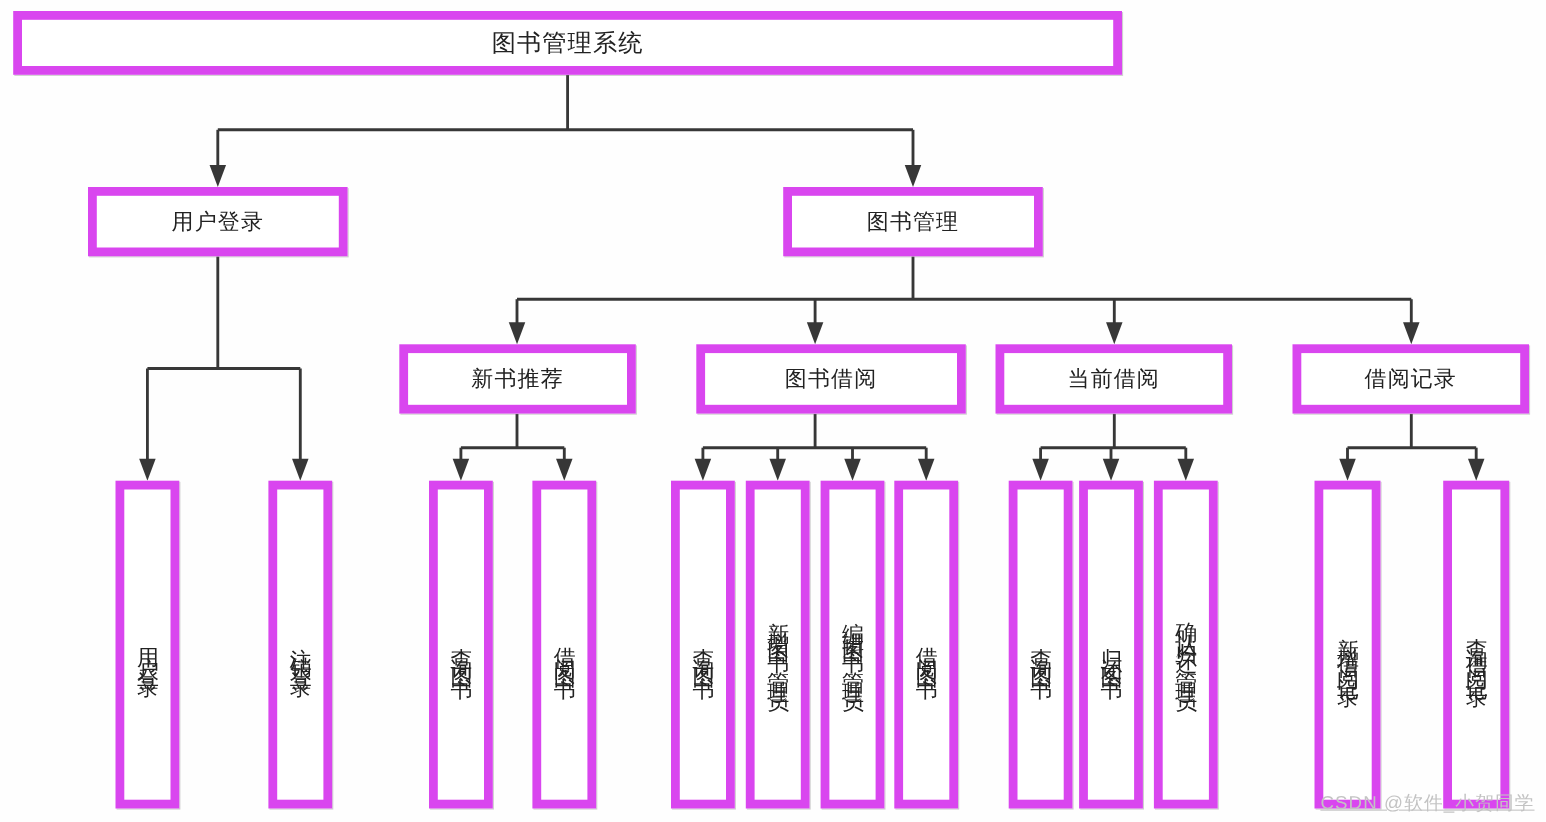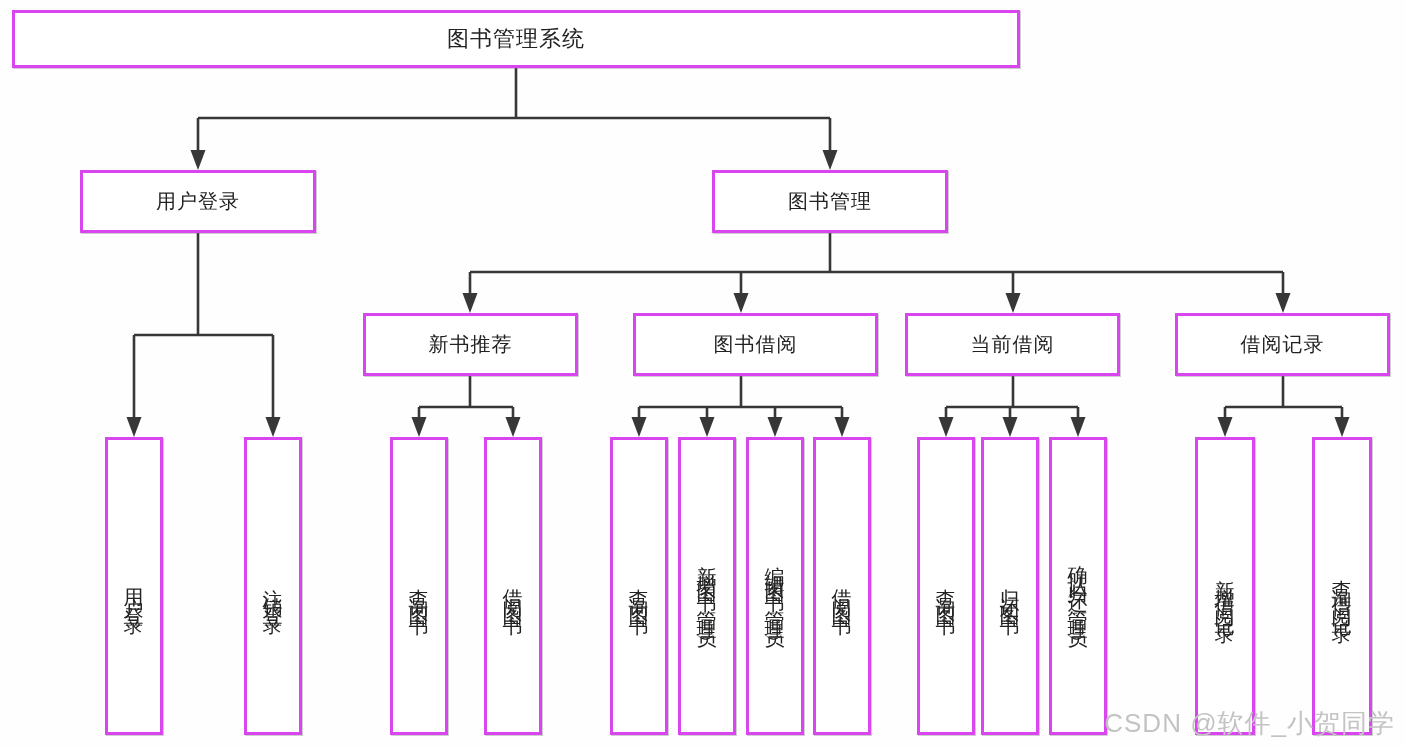--- a/index.html
+++ b/index.html
@@ -10,21 +10,21 @@
     font-family:"Liberation Sans","DejaVu Sans",sans-serif;
     color:#222222;
     overflow:hidden;
   }
   .wires { position:absolute; left:0; top:0; z-index:1; }
   .wires path { stroke:#373737; stroke-width:2.6; fill:none; }
   .wires polygon { fill:#373737; stroke:none; }
   .node {
     position:absolute;
     background:#ffffff;
-    border:3px solid #d946ef;
+    border:8px solid #d946ef;
     box-sizing:border-box;
     display:flex; align-items:center; justify-content:center;
     z-index:2;
     box-shadow:1px 1px 0 rgba(120,120,120,.35);
     text-align:center;
   }
   .hnode { font-size:20px; letter-spacing:1px; }
   .root  { font-size:22px; letter-spacing:1px; }
   .vnode { }
   .vtext {
@@ -32,24 +32,25 @@
     text-orientation:mixed;
     font-size:20px;
     letter-spacing:9px;
     line-height:1;
     margin-bottom:-9px;
   }
   .watermark {
     position:absolute;
     right:10px; bottom:6px;
     z-index:3;
-    font-size:26px;
+    font-size:17px;
     color:#c3c3c3;
     letter-spacing:1px;
     white-space:nowrap;
+    text-decoration:underline;
   }
 </style>
 </head>
 <body>
 
 <div class="stage">
 
   <svg class="wires" width="1405" height="747" viewBox="0 0 1405 747">
       <path d="M516 68 V118"></path>
       <path d="M198 118 H830"></path>

